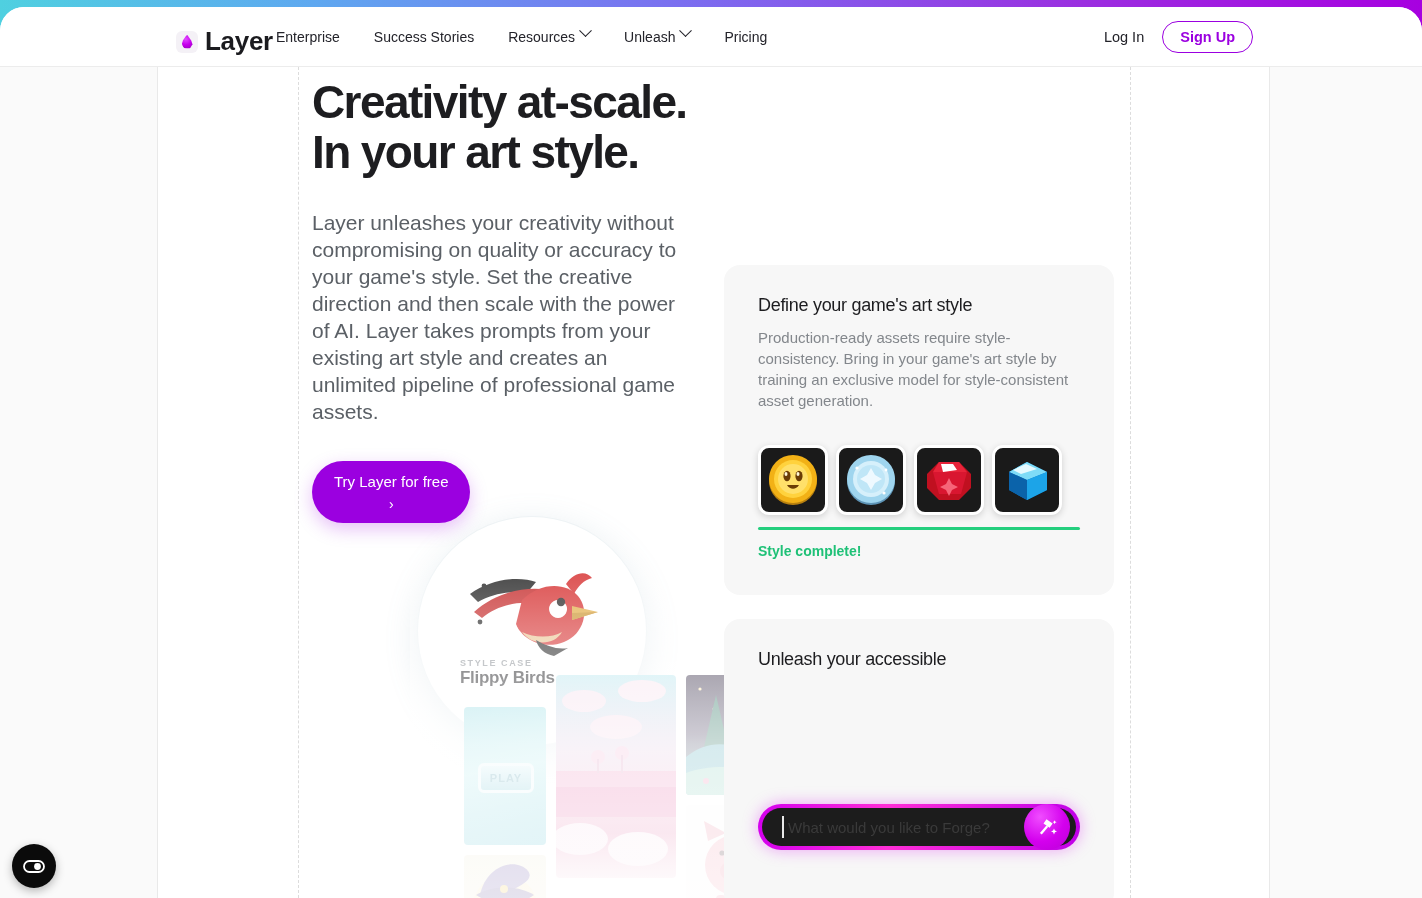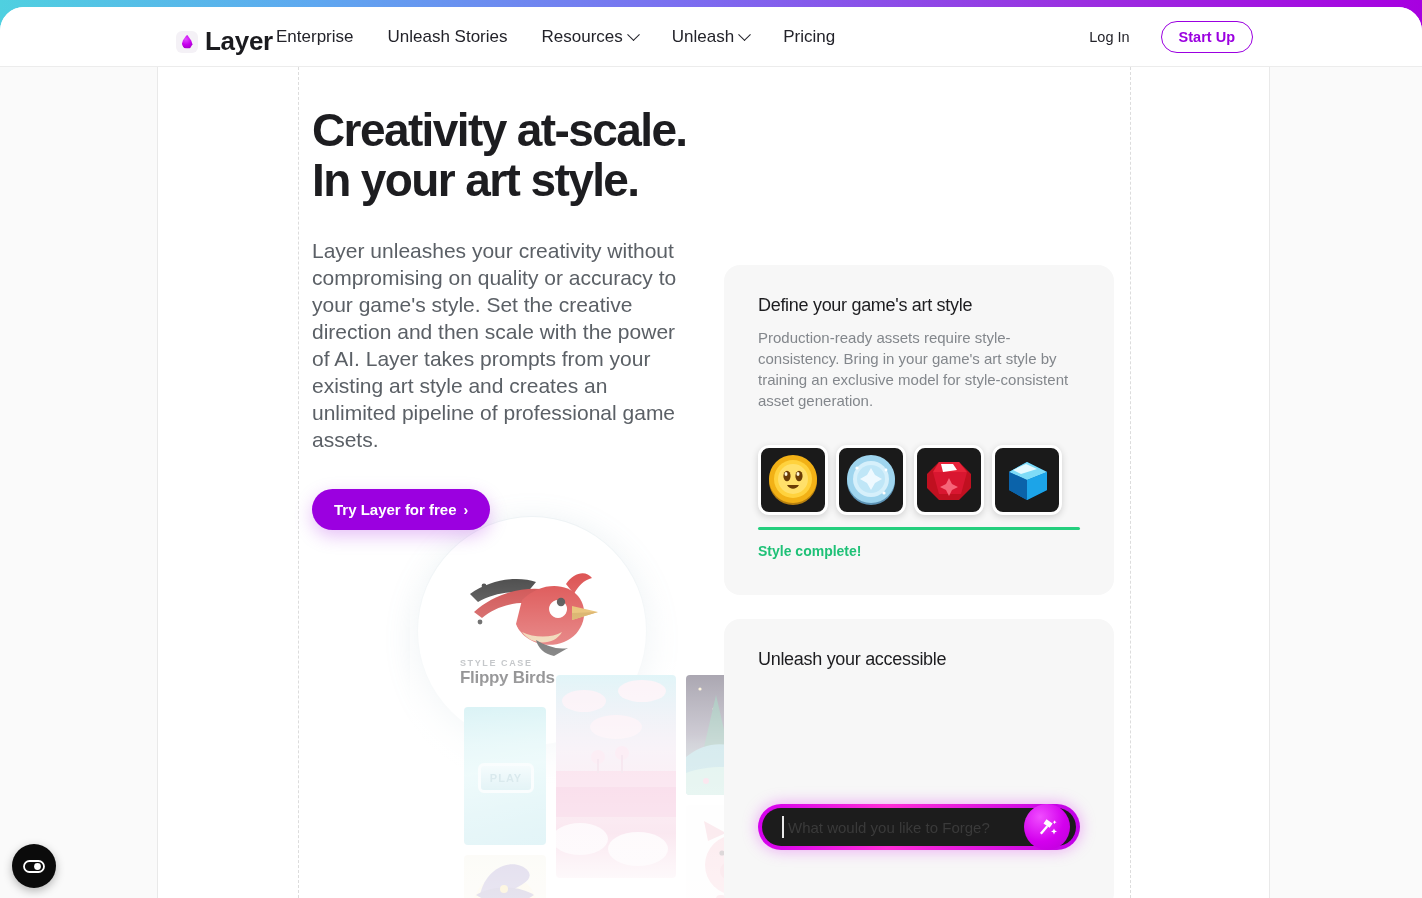--- a/index.html
+++ b/index.html
@@ -53,70 +53,71 @@
     clip-path: polygon(50% 0%, 88% 42%, 100% 70%, 78% 98%, 22% 98%, 0% 70%, 12% 42%);
   }
   .logo-text {
     font-size: 26px; font-weight: 700; color: #1b1b1f; letter-spacing: -0.3px;
   }
   .nav-links {
     position: absolute; left: 276px; top: 0; height: 60px;
     display: flex; align-items: center; gap: 34px;
   }
   .nav-link {
-    font-size: 17px; color: #23232a; cursor: pointer;
-    display: flex; align-items: center; gap: 6px;
+    font-size: 14px; color: #23232a; cursor: pointer;
+    display: flex; align-items: flex-start; gap: 6px;
     white-space: nowrap;
   }
   .chev {
     display: inline-block; width: 9px; height: 9px;
     border-right: 1.7px solid #23232a; border-bottom: 1.7px solid #23232a;
     transform: rotate(45deg) translate(-2px,-2px);
   }
   .nav-right {
     position: absolute; right: 169px; top: 0; height: 60px;
-    display: flex; align-items: center; gap: 31px;
+    display: flex; align-items: center; gap: 18px;
   }
   .login-link { font-size: 14.5px; color: #23232a; cursor: pointer; }
   .signup-btn {
     border: 1.6px solid #9b00e0; color: #9b00e0;
     background: #fff; border-radius: 999px;
     padding: 7px 17px; font-size: 14.5px; font-weight: 700;
     cursor: pointer; white-space: nowrap;
   }
 
   
   .guide { position: absolute; top: 60px; bottom: 0; width: 0; z-index: 1; }
   .guide.solid { border-left: 1px solid #e9e9e9; }
   .guide.dashed { border-left: 1px dashed #dcdcdc; }
   .g1 { left: 157px; }  .g2 { left: 298px; }
   .g3 { left: 1130px; } .g4 { left: 1269px; }
   .col-shade { position:absolute; top:60px; bottom:0; background:#fafafa; z-index:0; }
   .cs-left { left: 0; width: 157px; }
   .cs-right { left: 1269px; width: 153px; }
 
   
-  .hero-left { position: absolute; left: 312px; top: 70px; width: 380px; z-index: 5; margin-top: 28px; }
+  .hero-left { position: absolute; left: 312px; top: 70px; width: 380px; z-index: 5; }
   .hero-h1 {
     font-size: 46px; line-height: 50px; font-weight: 700;
     letter-spacing: -1.6px; color: #1d1d20;
   }
   .hero-p {
     margin-top: 32px;
     font-size: 21px; line-height: 27px; color: #5b6066;
     width: 368px;
   }
   .cta {
     margin-top: 36px;
     display: inline-flex; align-items: center; gap: 7px;
     background: #9b00e0; color: #fff;
     border: none; border-radius: 999px;
-    padding: 12px 22px; font-size: 15px; font-weight: 700;
+    padding: 12px 22px; font-size: 15px; font-weight: 400;
     cursor: pointer;
     box-shadow: 0 6px 18px rgba(155,0,224,0.25);
+    flex-direction: column;
   }
   .cta .arr { font-size: 14px; line-height: 1; }
 
   
   .showcase { position: absolute; left: 410px; top: 505px; width: 400px; height: 400px; z-index: 4; }
   .sc-circle {
     position: absolute; left: 8px; top: 5px;
     width: 228px; height: 228px; border-radius: 50%;
     background: #ffffff;
     box-shadow: 0 0 0 1px #eef3f5, 0 8px 34px rgba(110,150,170,0.20);
@@ -245,38 +246,38 @@
           <span class="logo-drop"></span>
         </span>
         <span class="logo-text">Layer</span>
       </div>
 
       <div class="nav-links">
         <div class="nav-link">
           <span>Enterprise</span>
         </div>
         <div class="nav-link">
-          <span>Unleash Stories</span>
+          <span>Success Stories</span>
         </div>
         <div class="nav-link">
           <span>Resources</span>
           <i class="chev"></i>
         </div>
         <div class="nav-link">
           <span>Unleash</span>
           <i class="chev"></i>
         </div>
         <div class="nav-link">
           <span>Pricing</span>
         </div>
       </div>
 
       <div class="nav-right">
         <span class="login-link">Log In</span>
-        <button class="signup-btn">Start Up</button>
+        <button class="signup-btn">Sign Up</button>
       </div>
     </nav>
 
     <div class="hero-left">
       <h1 class="hero-h1">
         <span>Creativity at-scale.</span><br>
         <span>In your art style.</span>
       </h1>
       <p class="hero-p">Layer unleashes your creativity without compromising on quality or accuracy to your game's style. Set the creative direction and then scale with the power of AI. Layer takes prompts from your existing art style and creates an unlimited pipeline of professional game assets.</p>
       <button class="cta">

